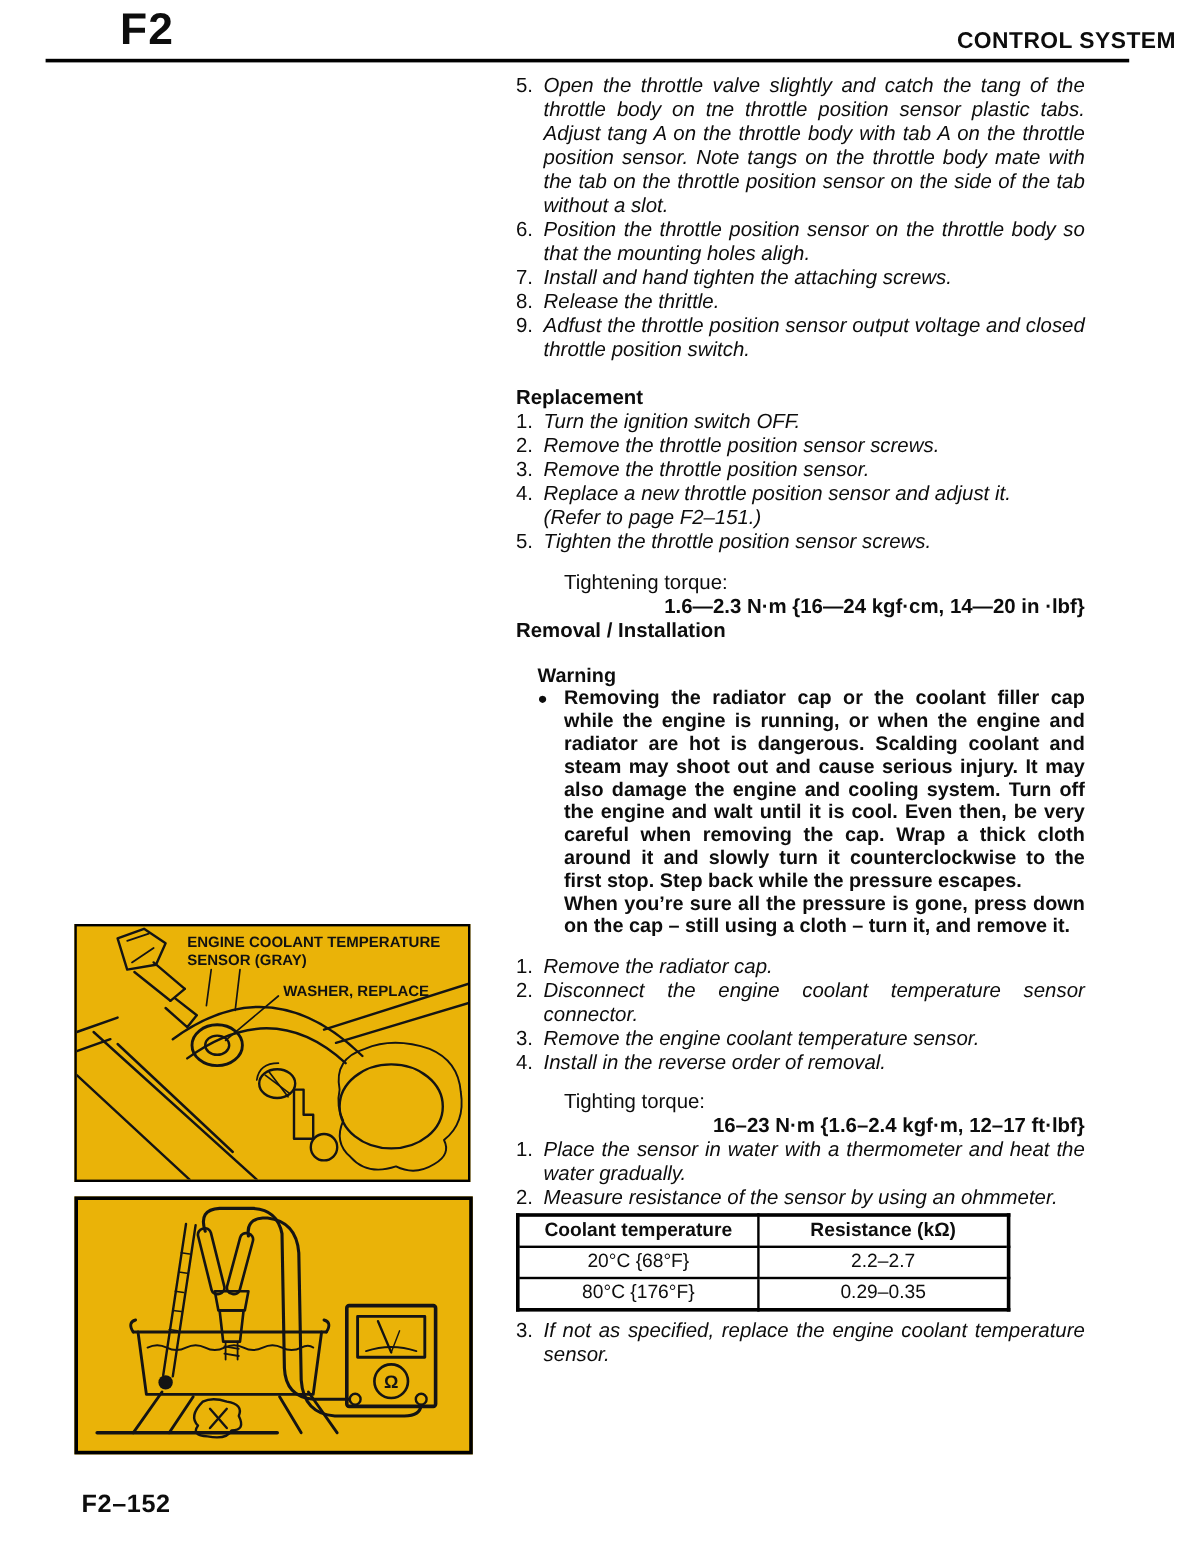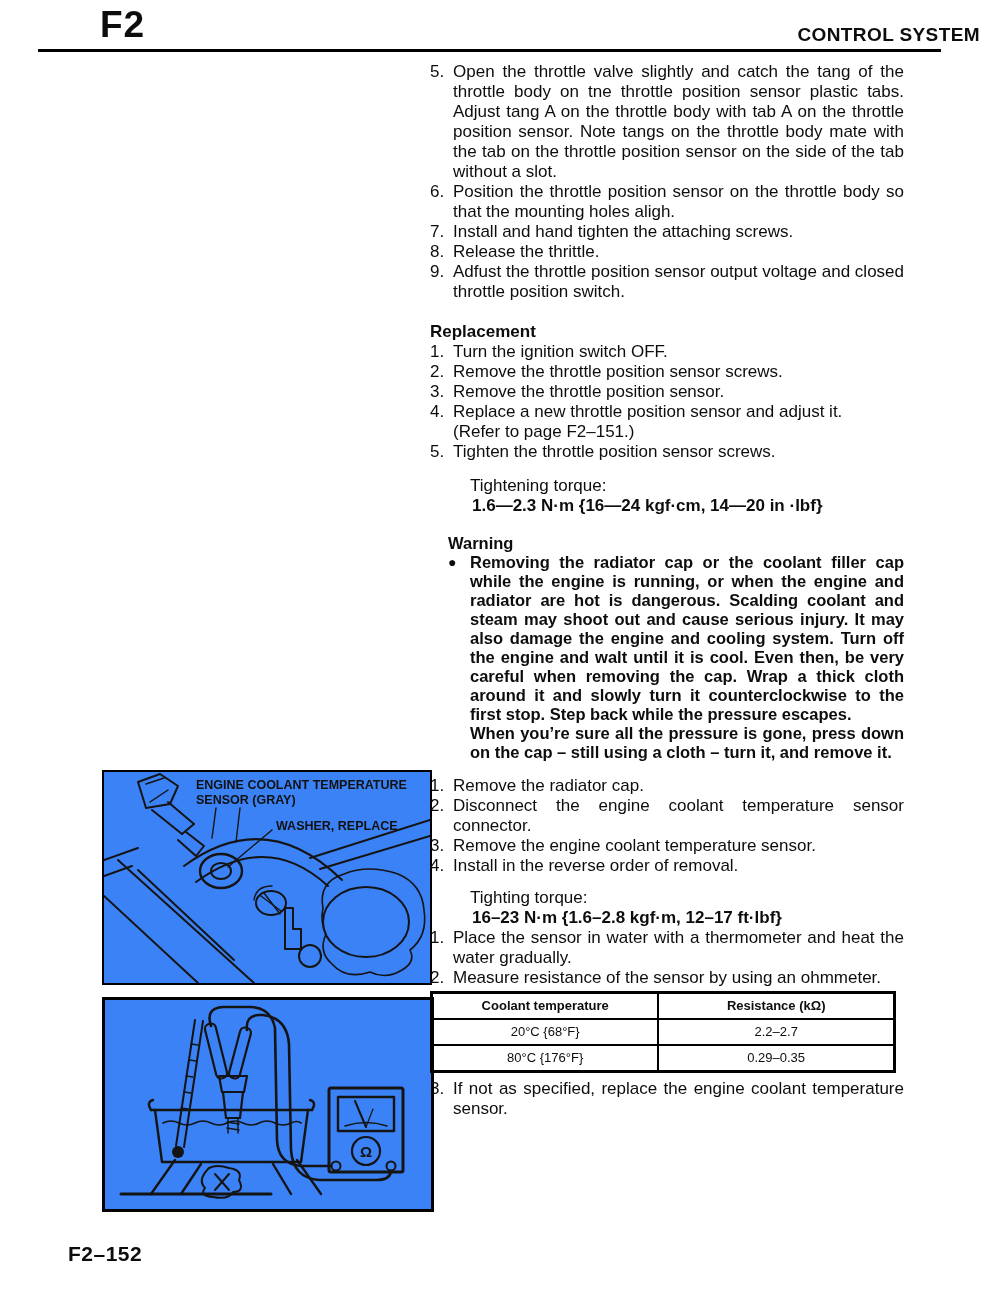--- a/index.html
+++ b/index.html
@@ -9,35 +9,35 @@
   }
   
   .sec-code{position:absolute;left:72px;top:4px;font-size:37px;font-weight:700;letter-spacing:1px;margin-left:28px;}
   .hdr-title{position:absolute;left:0;top:24px;width:980px;text-align:right;
              font-size:19px;font-weight:700;letter-spacing:.4px;}
   .hdr-rule{position:absolute;left:38px;top:49px;width:903px;height:3px;background:#000;}
   
   .col{position:absolute;left:430px;top:62px;width:474px;font-size:17px;line-height:20px;}
   .step{display:flex;}
   .step .num{flex:0 0 23px;}
-  .step .txt{flex:1;text-align:justify;white-space:pre-line;}
+  .step .txt{flex:1;text-align:justify;white-space:pre-line;font-style:italic;}
   .heading{font-weight:700;}
   .torque{margin-left:40px;font-weight:400;}
-  .torque-val{margin-left:42px;font-weight:700;}
+  .torque-val{margin-left:42px;font-weight:700;text-align:right;}
   .big-heading{font-weight:700;font-size:17.5px;}
   .warnblock{margin-left:18px;font-weight:700;font-size:16.5px;line-height:19px;}
   .warnrow{display:flex;}
   .warnrow .bullet{flex:0 0 22px;font-size:14px;}
   .warnrow .wtxt{flex:1;text-align:justify;}
   
-  table.spec{border-collapse:collapse;width:466px;border:3px solid #000;font-size:13px;}
+  table.spec{border-collapse:collapse;width:412px;border:3px solid #000;font-size:16px;}
   table.spec th,table.spec td{border:2px solid #000;text-align:center;padding:2px 4px;height:20px;}
   table.spec th{font-weight:700;}
   
-  .fig{position:absolute;background:#3b82f6;margin-left:40px;}
+  .fig{position:absolute;background:#eab308;}
   .fig1{left:62px;top:770px;width:326px;height:211px;border:2.5px solid #000;}
   .fig2{left:62px;top:997px;width:326px;height:209px;border:3px solid #000;}
   .fig svg{display:block;}
   .fig text{font-family:"Liberation Sans",sans-serif;}
   
   .footer{position:absolute;left:68px;top:1242px;font-size:21px;font-weight:700;letter-spacing:.5px;}
 </style>
 </head>
 <body>
 
@@ -212,20 +212,21 @@
 (Refer to page F2–151.)</span>
     </div>
     <div class="step">
       <span class="num">5.</span>
       <span class="txt">Tighten the throttle position sensor screws.</span>
     </div>
 
     <div class="torque" style="margin-top:14px;">Tightening torque:</div>
     <div class="torque-val">1.6—2.3 N·m {16—24 kgf·cm, 14—20 in ·lbf}</div>
 
+    <div class="heading">Removal / Installation</div>
 
     <div class="warnblock" style="margin-top:18px;">
       <div>Warning</div>
       <div class="warnrow">
         <span class="bullet">●</span>
         <span class="wtxt">
           <span style="display:block;text-align:justify;">Removing the radiator cap or the coolant filler cap while the engine is running, or when the engine and radiator are hot is dangerous. Scalding coolant and steam may shoot out and cause serious injury. It may also damage the engine and cooling system. Turn off the engine and walt until it is cool. Even then, be very careful when removing the cap. Wrap a thick cloth around it and slowly turn it counterclockwise to the first stop. Step back while the pressure escapes.</span>
           <span style="display:block;text-align:justify;">When you’re sure all the pressure is gone, press down on the cap – still using a cloth – turn it, and remove it.</span>
         </span>
       </div>
@@ -242,21 +243,21 @@
     <div class="step">
       <span class="num">3.</span>
       <span class="txt">Remove the engine coolant temperature sensor.</span>
     </div>
     <div class="step">
       <span class="num">4.</span>
       <span class="txt">Install in the reverse order of removal.</span>
     </div>
 
     <div class="torque" style="margin-top:12px;">Tighting torque:</div>
-    <div class="torque-val">16–23 N·m {1.6–2.8 kgf·m, 12–17 ft·lbf}</div>
+    <div class="torque-val">16–23 N·m {1.6–2.4 kgf·m, 12–17 ft·lbf}</div>
 
     <div class="step">
       <span class="num">1.</span>
       <span class="txt">Place the sensor in water with a thermometer and heat the water gradually.</span>
     </div>
     <div class="step">
       <span class="num">2.</span>
       <span class="txt">Measure resistance of the sensor by using an ohmmeter.</span>
     </div>
 

